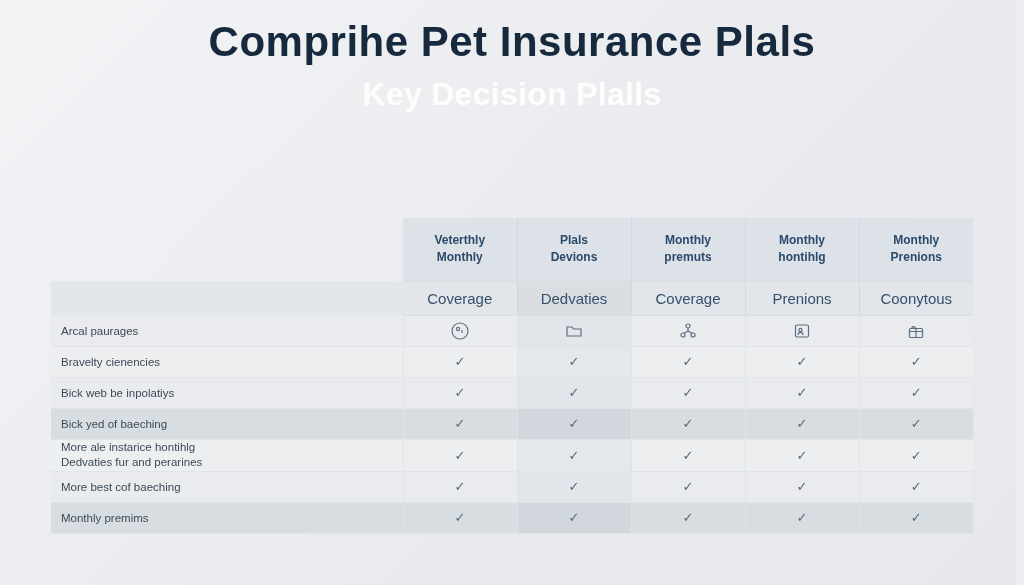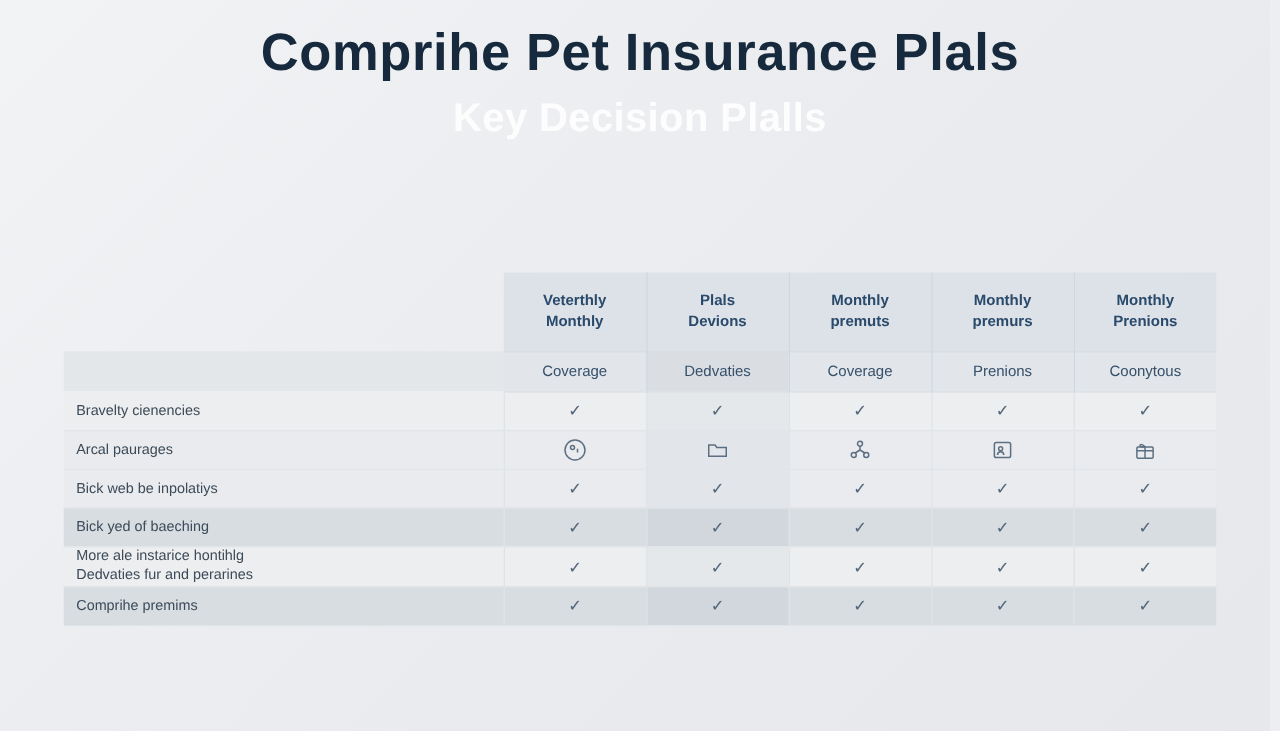--- a/index.html
+++ b/index.html
@@ -74,21 +74,21 @@
   }
   th.plan-head:last-child { border-right: none; }
   td.sub-label {
     background: #e4e7ea;
     border: none;
     height: 30px;
   }
   td.sub-head {
     background: #e2e6ea;
     color: #36506b;
-    font-size: 12px;
+    font-size: 15px;
     text-align: center;
     padding: 8px 4px;
     border-right: 1px solid #d2d8df;
     border-bottom: 1px solid #d8dee4;
   }
   td.sub-head:last-child { border-right: none; }
   td.sub-head.alt { background: #dadee2; margin-left: 22px; }
   tr.row td {
     font-size: 11.5px;
     color: #3c4a58;
@@ -150,47 +150,38 @@
           <th class="plan-head">
             <span>Plals</span><br>
             <span>Devions</span>
           </th>
           <th class="plan-head">
             <span>Monthly</span><br>
             <span>premuts</span>
           </th>
           <th class="plan-head">
             <span>Monthly</span><br>
-            <span>premurs</span>
+            <span>hontihlg</span>
           </th>
           <th class="plan-head">
             <span>Monthly</span><br>
             <span>Prenions</span>
           </th>
         </tr>
         <tr>
           <td class="sub-label"></td>
           <td class="sub-head">Coverage</td>
           <td class="sub-head alt">Dedvaties</td>
           <td class="sub-head">Coverage</td>
           <td class="sub-head">Prenions</td>
           <td class="sub-head">Coonytous</td>
         </tr>
       </thead>
       <tbody>
 
-        <tr class="row plain">
-          <td>Bravelty cienencies</td>
-          <td class="cell"><span class="check">✓</span></td>
-          <td class="cell alt"><span class="check">✓</span></td>
-          <td class="cell"><span class="check">✓</span></td>
-          <td class="cell"><span class="check">✓</span></td>
-          <td class="cell"><span class="check">✓</span></td>
-        </tr>
-
         <tr class="row light">
           <td>Arcal paurages</td>
           <td class="cell icon-cell">
             <svg width="20" height="20" viewBox="0 0 20 20" fill="none" stroke="#5d6f82" stroke-width="1.2">
               <circle cx="10" cy="10" r="8"></circle>
               <circle cx="8" cy="8" r="1.6"></circle>
               <path d="M12 9 v3"></path>
             </svg>
           </td>
           <td class="cell icon-cell alt">
@@ -215,20 +206,29 @@
           </td>
           <td class="cell icon-cell">
             <svg width="20" height="20" viewBox="0 0 20 20" fill="none" stroke="#5d6f82" stroke-width="1.2">
               <rect x="3.5" y="7.5" width="13" height="9" rx="1"></rect>
               <path d="M3.5 10.5h13M10 7.5v9"></path>
               <path d="M10 7.5C8.6 5.5 6 5 6 6.6c0 1 1.4 1 4 .9z"></path>
             </svg>
           </td>
         </tr>
 
+        <tr class="row plain">
+          <td>Bravelty cienencies</td>
+          <td class="cell"><span class="check">✓</span></td>
+          <td class="cell alt"><span class="check">✓</span></td>
+          <td class="cell"><span class="check">✓</span></td>
+          <td class="cell"><span class="check">✓</span></td>
+          <td class="cell"><span class="check">✓</span></td>
+        </tr>
+
         <tr class="row light">
           <td>Bick web be inpolatiys</td>
           <td class="cell"><span class="check">✓</span></td>
           <td class="cell alt"><span class="check">✓</span></td>
           <td class="cell"><span class="check">✓</span></td>
           <td class="cell"><span class="check">✓</span></td>
           <td class="cell"><span class="check">✓</span></td>
         </tr>
 
         <tr class="row shade">
@@ -245,23 +245,31 @@
             <span class="label-lines">More ale instarice hontihlg</span>
             <span class="label-lines">Dedvaties fur and perarines</span>
           </td>
           <td class="cell"><span class="check">✓</span></td>
           <td class="cell alt"><span class="check">✓</span></td>
           <td class="cell"><span class="check">✓</span></td>
           <td class="cell"><span class="check">✓</span></td>
           <td class="cell"><span class="check">✓</span></td>
         </tr>
 
+        <tr class="row light">
+          <td>More best cof baeching</td>
+          <td class="cell"><span class="check">✓</span></td>
+          <td class="cell alt"><span class="check">✓</span></td>
+          <td class="cell"><span class="check">✓</span></td>
+          <td class="cell"><span class="check">✓</span></td>
+          <td class="cell"><span class="check">✓</span></td>
+        </tr>
 
         <tr class="row shade">
-          <td>Comprihe premims</td>
+          <td>Monthly premims</td>
           <td class="cell"><span class="check">✓</span></td>
           <td class="cell alt"><span class="check">✓</span></td>
           <td class="cell"><span class="check">✓</span></td>
           <td class="cell"><span class="check">✓</span></td>
           <td class="cell"><span class="check">✓</span></td>
         </tr>
 
       </tbody>
     </table>
   </div>

